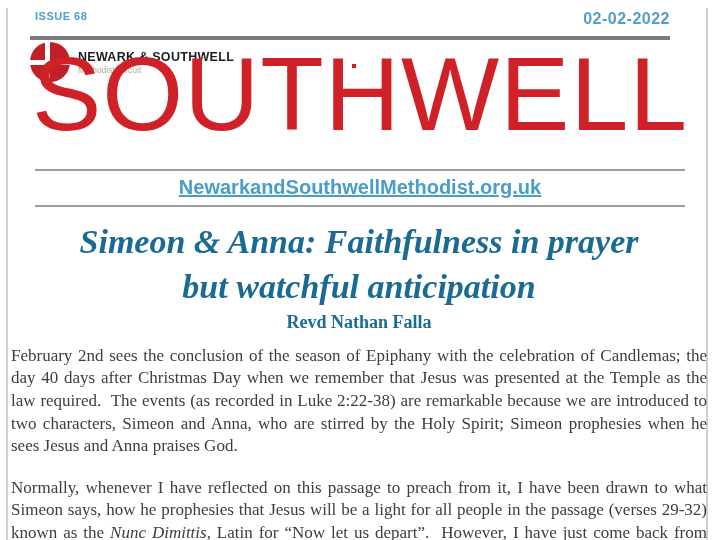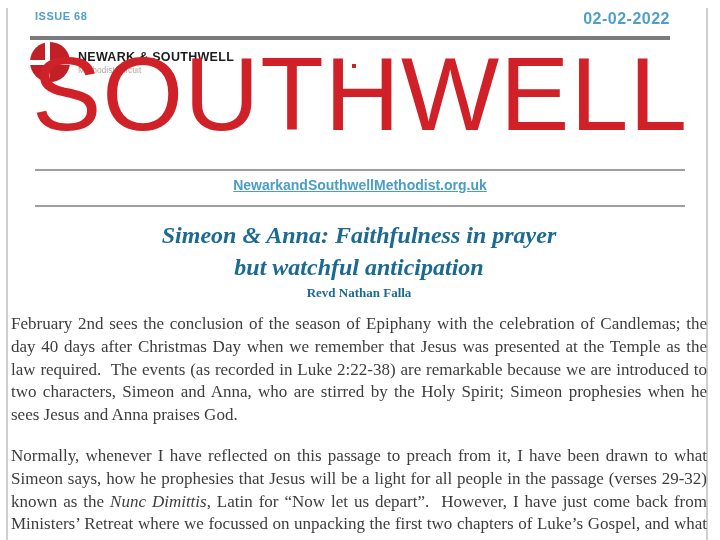--- a/index.html
+++ b/index.html
@@ -113,45 +113,45 @@
   .rule-url.bottom { top: 205px; }
   .site-link-wrap {
     position: absolute;
     left: 0; top: 176px;
     width: 100%;
     text-align: center;
   }
   .site-link {
     font-family: "Liberation Sans", sans-serif;
     font-weight: bold;
-    font-size: 14px;
+    font-size: 20px;
     color: #4a9dc6;
     text-decoration: underline;
     cursor: pointer;
   }
 
   .article {
     position: absolute;
     left: 11px; right: 13px; top: 214px;
   }
   .article-title {
     margin: 6px 0 2px 0;
     text-align: center;
     font-family: "Liberation Serif", serif;
     font-weight: bold;
     font-style: italic;
-    font-size: 24px;
+    font-size: 34px;
     line-height: 1.32;
     color: #1a6a92;
   }
   .byline {
     text-align: center;
     font-family: "Liberation Serif", serif;
     font-weight: bold;
-    font-size: 13px;
+    font-size: 18px;
     color: #1a6a92;
     margin: 2px 0 12px 0;
   }
   .body-para {
     font-family: "Liberation Serif", serif;
     font-size: 17px;
     line-height: 1.33;
     color: #3d3d3d;
     text-align: justify;
     margin: 4px 0 19px 0;

